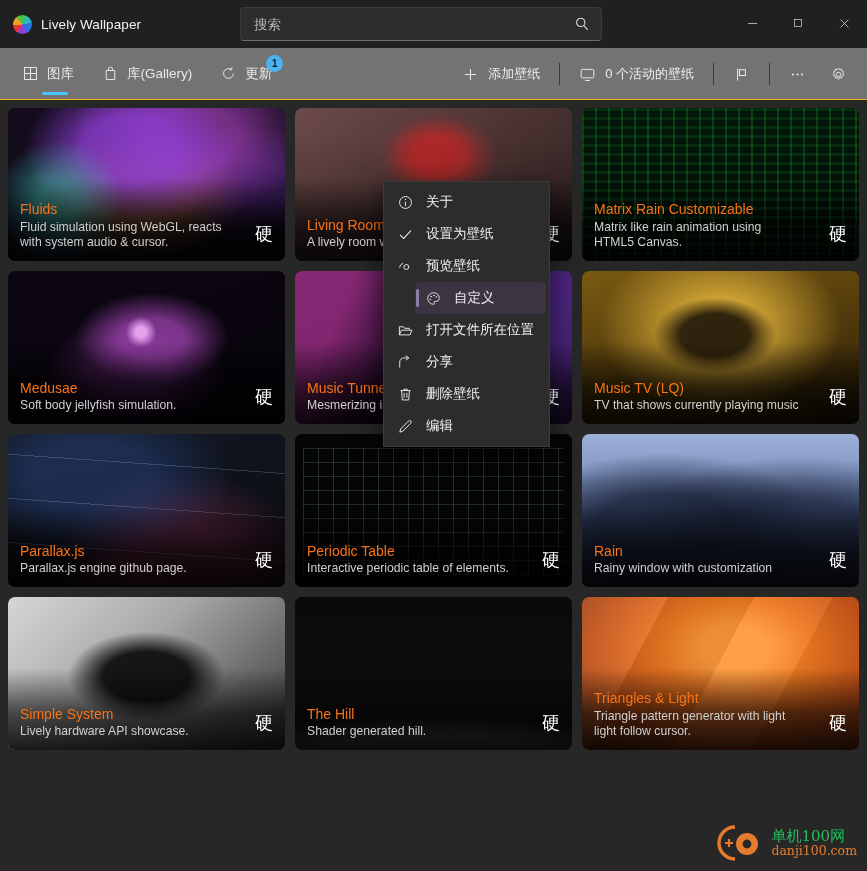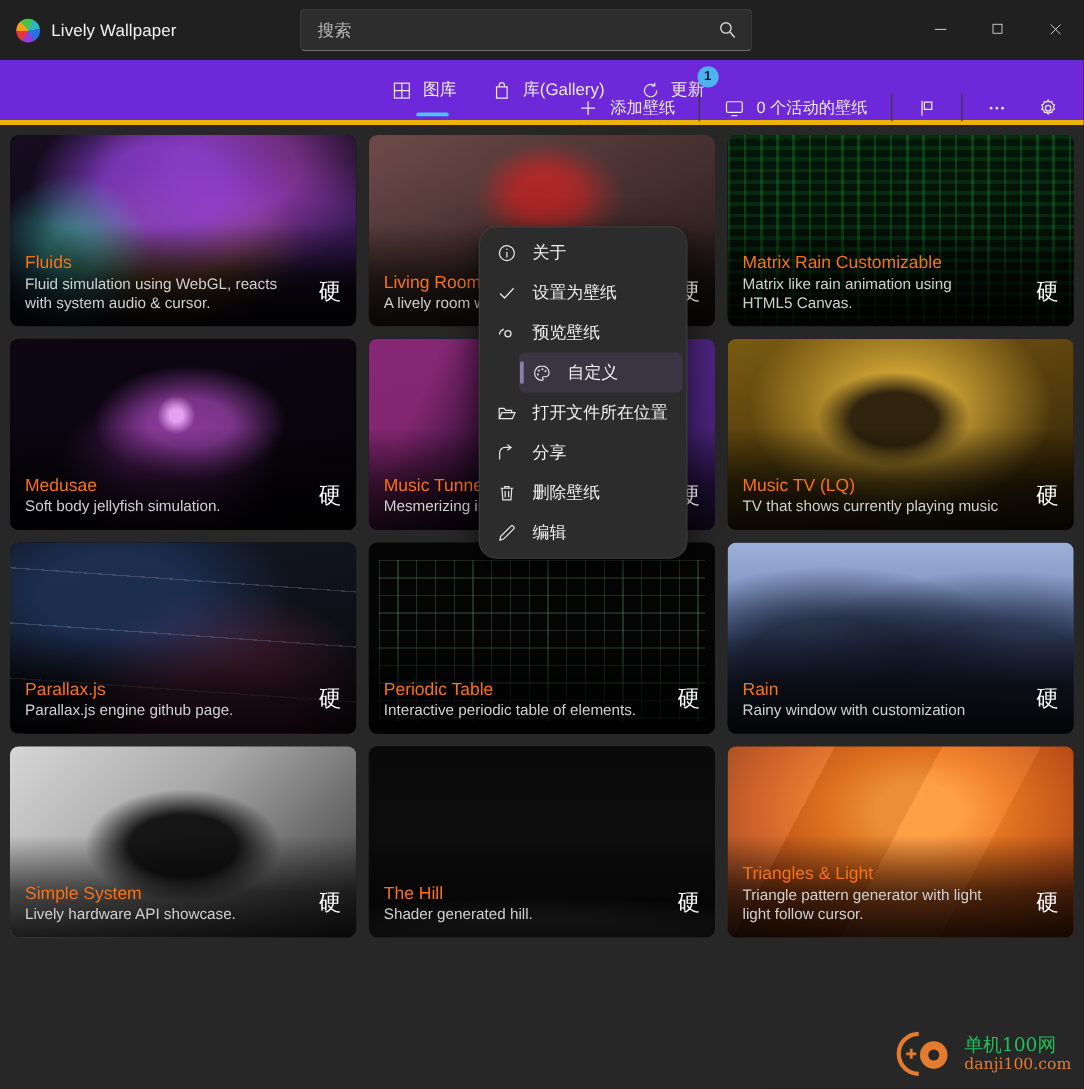--- a/index.html
+++ b/index.html
@@ -63,24 +63,23 @@
   .wincontrols { position: absolute; right: 0; top: 0; display: flex; height: 46px; }
   .wc {
     width: 46px; height: 46px; display: flex; align-items: center; justify-content: center;
     color: #e6e6e6;
   }
 
   
   .toolbar {
     position: relative;
     height: 52px;
-    background: #6d28d9;
+    background: #737373;
     display: flex; align-items: center;
-    border-bottom: 4px solid #eab308;
-    justify-content: center;
+    border-bottom: 1px solid #eab308;
   }
   .tabs { display: flex; align-items: center; padding-left: 14px; gap: 8px; height: 52px; }
   .tab {
     position: relative;
     display: flex; align-items: center; gap: 8px;
     padding: 6px 12px 6px 8px;
     height: 40px;
     color: #e9e9e9; font-size: 13.5px;
     border-radius: 4px;
   }
@@ -90,21 +89,21 @@
     width: 26px; height: 3px; border-radius: 2px; background: #4cc2ff;
   }
   .badge {
     position: absolute; top: 1px; right: 1px;
     min-width: 17px; height: 17px; padding: 0 4px;
     border-radius: 9px; background: #4cb2f0; color: #10212c;
     font-size: 10.5px; line-height: 17px; text-align: center; font-weight: 700;
   }
 
   .tools-right {
-    position: absolute; right: 8px; top: 12px;
+    position: absolute; right: 8px; top: 0;
     display: flex; align-items: center; height: 52px; gap: 0;
   }
   .tbtn {
     display: flex; align-items: center; gap: 9px;
     padding: 7px 12px; height: 36px;
     color: #ececec; font-size: 13px; border-radius: 4px;
   }
   .tbtn .ico { width: 17px; height: 17px; display: inline-flex; }
   .tsep { width: 1px; height: 22px; background: #3a3a3a; margin: 0 7px; }
 
@@ -150,21 +149,21 @@
     line-height: 1;
   }
 
   
   .ctxmenu {
     position: absolute;
     left: 383px; top: 81px;
     width: 167px;
     background: #2c2c2c;
     border: 1px solid #3b3b3b;
-    border-radius: 14px;
+    border-radius: 0;
     padding: 4px 3px;
     box-shadow: 0 9px 26px rgba(0,0,0,.62);
     z-index: 40;
   }
   .mi {
     display: flex; align-items: center; gap: 12px;
     height: 32px; padding: 0 10px;
     border-radius: 5px;
     color: #f0f0f0; font-size: 13.5px;
     position: relative;

